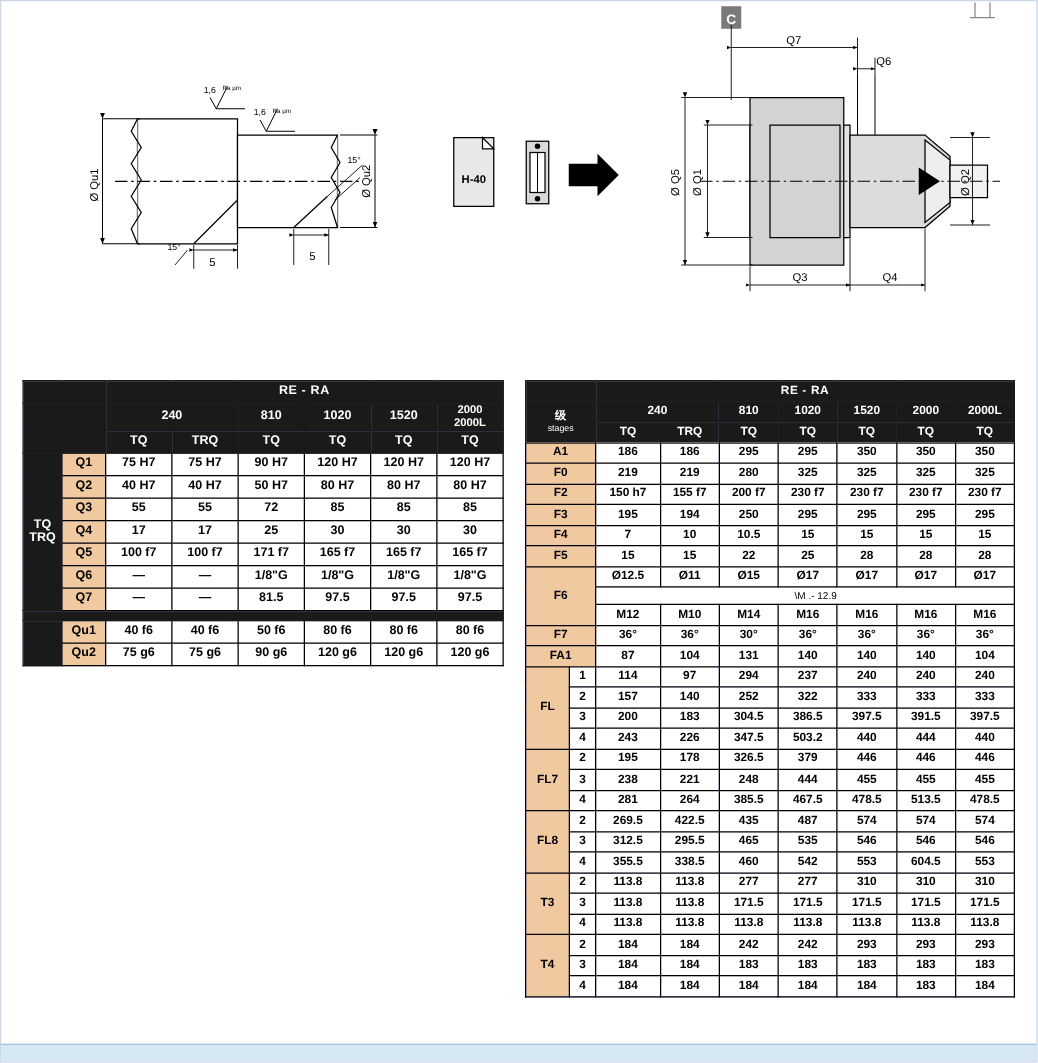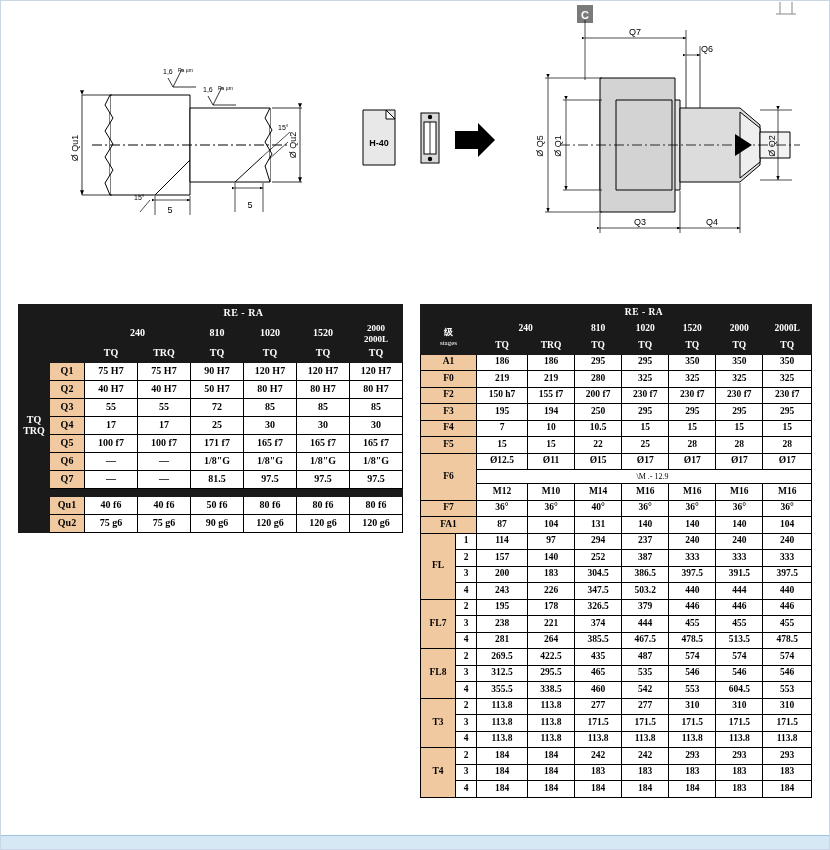--- a/index.html
+++ b/index.html
@@ -36,21 +36,21 @@
     position: absolute;
     left: 0; top: 0;
     width: 830px; height: 280px;
   }
   .drawing svg { display: block; }
 
   
   .tbl {
     position: absolute;
     border-collapse: collapse;
-    font-family: Liberation Serif, serif;
+    font-family: Liberation Sans, sans-serif;
     background: #c4b5fd;
   }
   .tbl td, .tbl th {
     border: 1px solid #000;
     padding: 0;
     text-align: center;
     vertical-align: middle;
     font-size: 10px;
     line-height: 1.05;
     font-weight: bold;
@@ -485,21 +485,21 @@
       <td>M16</td>
       <td>M16</td>
       <td>M16</td>
       <td>M16</td>
     </tr>
 
     <tr>
       <td class="tan rlbl" colspan="2">F7</td>
       <td>36°</td>
       <td>36°</td>
-      <td>40°</td>
+      <td>30°</td>
       <td>36°</td>
       <td>36°</td>
       <td>36°</td>
       <td>36°</td>
     </tr>
 
     <tr>
       <td class="tan rlbl" colspan="2">FA1</td>
       <td>87</td>
       <td>104</td>
@@ -519,21 +519,21 @@
       <td>237</td>
       <td>240</td>
       <td>240</td>
       <td>240</td>
     </tr>
     <tr>
       <td class="stg">2</td>
       <td>157</td>
       <td>140</td>
       <td>252</td>
-      <td>387</td>
+      <td>322</td>
       <td>333</td>
       <td>333</td>
       <td>333</td>
     </tr>
     <tr>
       <td class="stg">3</td>
       <td>200</td>
       <td>183</td>
       <td>304.5</td>
       <td>386.5</td>
@@ -560,21 +560,21 @@
       <td>326.5</td>
       <td>379</td>
       <td>446</td>
       <td>446</td>
       <td>446</td>
     </tr>
     <tr>
       <td class="stg">3</td>
       <td>238</td>
       <td>221</td>
-      <td>374</td>
+      <td>248</td>
       <td>444</td>
       <td>455</td>
       <td>455</td>
       <td>455</td>
     </tr>
     <tr>
       <td class="stg">4</td>
       <td>281</td>
       <td>264</td>
       <td>385.5</td>

